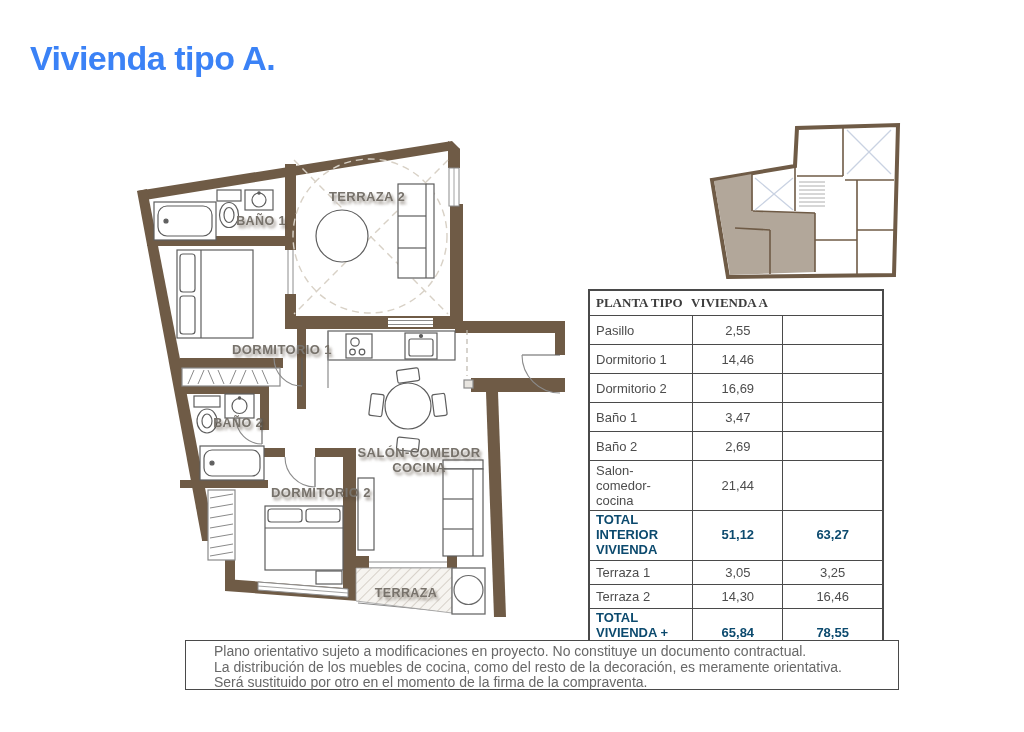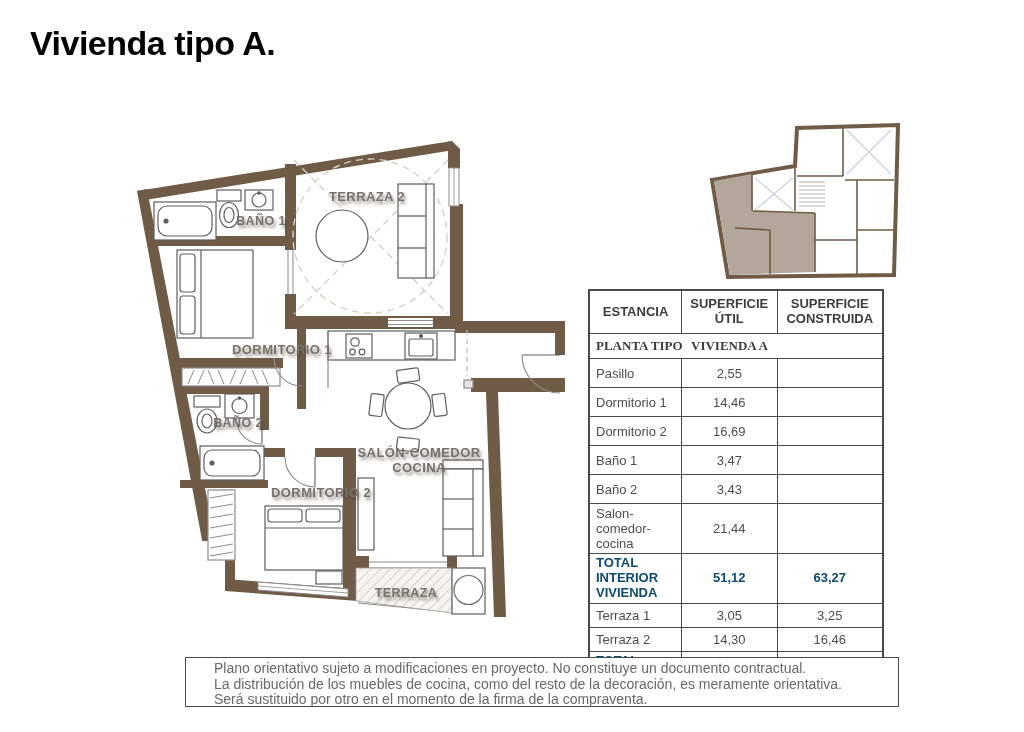--- a/index.html
+++ b/index.html
@@ -1,20 +1,20 @@
 <!DOCTYPE html>
 <html><head>
 <meta charset="utf-8">
 <style>
   html,body{margin:0;padding:0;background:#ffffff;}
   #stage{position:relative;width:1024px;height:732px;background:#ffffff;overflow:hidden;
          font-family:"Liberation Sans",sans-serif;}
   
-  #page-title{position:absolute;left:30px;top:24px;font-size:34px;font-weight:700;
-              color:#000000;letter-spacing:-0.5px;}
+  #page-title{position:absolute;left:30px;top:39px;font-size:34px;font-weight:700;
+              color:#3b82f6;letter-spacing:-0.5px;}
   
   #plan-wrap{position:absolute;left:118px;top:118px;width:470px;height:514px;}
   #keyplan-wrap{position:absolute;left:695px;top:118px;width:214px;height:168px;}
   .room-label{font-family:"Liberation Sans",sans-serif;font-weight:700;fill:#77726b;
               letter-spacing:0.4px;filter:drop-shadow(2px 3px 1.5px rgba(72,60,45,0.55));}
   
   #areas-table{position:absolute;left:588px;top:289px;width:296px;border-collapse:collapse;
                font-size:13px;color:#4d4d4d;}
   #areas-table td,#areas-table th{border:1.5px solid #4a4a4a;padding:2px 6px;background:#fff;}
   #areas-table{border:2px solid #4a4a4a;}
@@ -23,21 +23,21 @@
   .col-val{width:92px;text-align:center;}
   .col-val2{width:105px;text-align:center;}
   .row-planta td{font-weight:700;color:#3d3d3d;height:20px;}
   .planta-flex{display:flex;font-family:Liberation Serif, serif;}
   .planta-flex .pl-label{width:95px;flex:0 0 auto;}
   .data-row td{height:24px;}
   .tall-row td{height:42px;}
   .total-row td{font-weight:700;color:#0c4a6e;height:32px;line-height:1.15;}
   .tz-row td{height:19px;}
   
-  #disclaimer{position:absolute;left:185px;top:657px;width:714px;height:50px;
+  #disclaimer{position:absolute;left:185px;top:640px;width:714px;height:50px;
               border:1.5px solid #4a4a4a;background:#fff;box-sizing:border-box;
               padding:3px 8px 0 28px;font-size:14px;line-height:15.5px;color:#686868;}
   svg text{font-family:"Liberation Sans",sans-serif;}
 </style>
 </head>
 <body>
 
 <div id="stage">
 
   <div id="page-title">Vivienda tipo A.</div>
@@ -278,25 +278,20 @@
           <line x1="104" y1="76" x2="130" y2="76"></line>
       <line x1="104" y1="80" x2="130" y2="80"></line>
           <line x1="104" y1="84" x2="130" y2="84"></line>
       <line x1="104" y1="88" x2="130" y2="88"></line>
     </g>
   </svg>
   </div>
 
   <table id="areas-table">
     <tbody>
-        <tr>
-      <th class="col-name" style="text-align:center">ESTANCIA</th>
-      <th class="col-val">SUPERFICIE ÚTIL</th>
-      <th class="col-val2">SUPERFICIE CONSTRUIDA</th>
-    </tr>
     <tr class="row-planta">
       <td colspan="3">
         <div class="planta-flex">
           <span class="pl-label">PLANTA TIPO</span>
           <span>VIVIENDA A</span>
         </div>
       </td>
     </tr>
     <tr class="data-row">
       <td class="col-name">Pasillo</td>
@@ -313,21 +308,21 @@
       <td class="col-val">16,69</td>
       <td class="col-val2"></td>
     </tr>
     <tr class="data-row">
       <td class="col-name">Baño 1</td>
       <td class="col-val">3,47</td>
       <td class="col-val2"></td>
     </tr>
     <tr class="data-row">
       <td class="col-name">Baño 2</td>
-      <td class="col-val">3,43</td>
+      <td class="col-val">2,69</td>
       <td class="col-val2"></td>
     </tr>
     <tr class="data-row tall-row">
       <td class="col-name">Salon-comedor-cocina</td>
       <td class="col-val">21,44</td>
       <td class="col-val2"></td>
     </tr>
     <tr class="total-row">
       <td class="col-name">TOTAL INTERIOR VIVIENDA</td>
       <td class="col-val">51,12</td>

